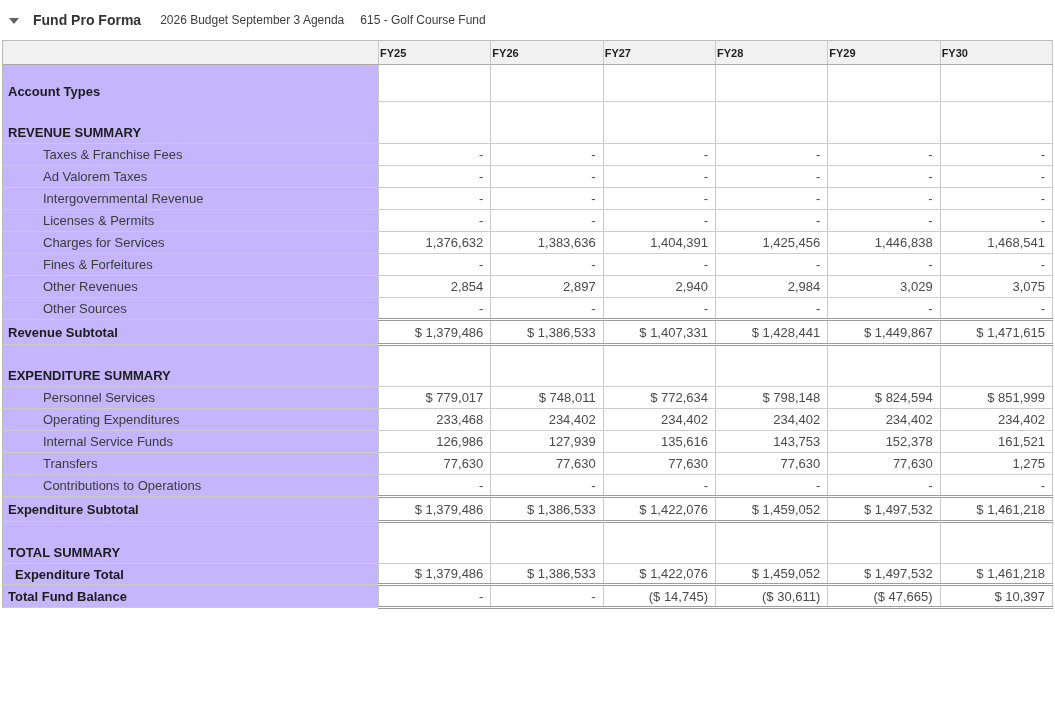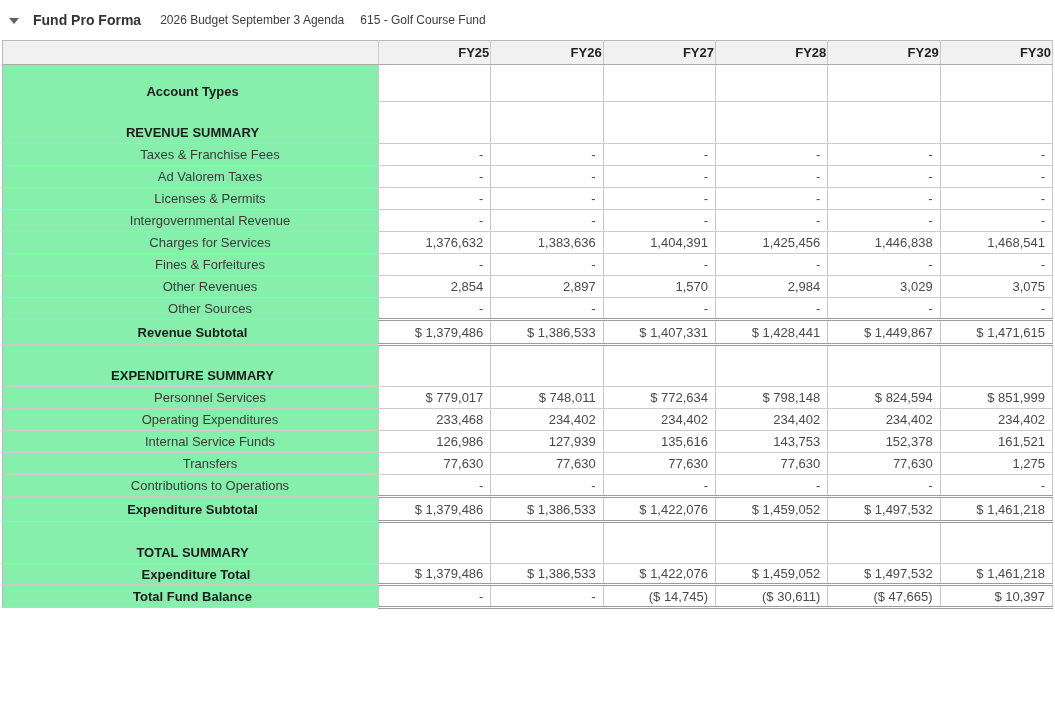--- a/index.html
+++ b/index.html
@@ -40,30 +40,30 @@
   col.c-label { width: 376px; }
 
   th, td { overflow: hidden; white-space: nowrap; }
 
   thead th {
     height: 24px;
     background: #f1f1f1;
     border-right: 1px solid #c9c9c9;
     border-bottom: 1px solid #ababab;
     font-weight: bold; color: #1f1f1f;
-    text-align: right; font-size: 13px;
+    text-align: left; font-size: 11px;
   }
 
   td.label {
-    background: #86efac;
+    background: #c4b5fd;
     border-right: 1px solid #c9c9c9;
     border-bottom: 1px solid #cccccc;
     color: #3b3b3b;
     padding-left: 5px;
-    text-align: center;
+    text-align: left;
   }
   td.val {
     background: #ffffff;
     border-right: 1px solid #c9c9c9;
     border-bottom: 1px solid #cccccc;
     color: #4a4a4a;
     text-align: right;
     padding-right: 7px;
   }
 
@@ -155,30 +155,30 @@
         <tr class="r-data">
           <td class="label">Ad Valorem Taxes</td>
           <td class="val">-</td>
           <td class="val">-</td>
           <td class="val">-</td>
           <td class="val">-</td>
           <td class="val">-</td>
           <td class="val">-</td>
         </tr>
         <tr class="r-data">
+          <td class="label">Intergovernmental Revenue</td>
+          <td class="val">-</td>
+          <td class="val">-</td>
+          <td class="val">-</td>
+          <td class="val">-</td>
+          <td class="val">-</td>
+          <td class="val">-</td>
+        </tr>
+        <tr class="r-data">
           <td class="label">Licenses &amp; Permits</td>
-          <td class="val">-</td>
-          <td class="val">-</td>
-          <td class="val">-</td>
-          <td class="val">-</td>
-          <td class="val">-</td>
-          <td class="val">-</td>
-        </tr>
-        <tr class="r-data">
-          <td class="label">Intergovernmental Revenue</td>
           <td class="val">-</td>
           <td class="val">-</td>
           <td class="val">-</td>
           <td class="val">-</td>
           <td class="val">-</td>
           <td class="val">-</td>
         </tr>
         <tr class="r-data">
           <td class="label">Charges for Services</td>
           <td class="val">1,376,632</td>
@@ -194,21 +194,21 @@
           <td class="val">-</td>
           <td class="val">-</td>
           <td class="val">-</td>
           <td class="val">-</td>
           <td class="val">-</td>
         </tr>
         <tr class="r-data">
           <td class="label">Other Revenues</td>
           <td class="val">2,854</td>
           <td class="val">2,897</td>
-          <td class="val">1,570</td>
+          <td class="val">2,940</td>
           <td class="val">2,984</td>
           <td class="val">3,029</td>
           <td class="val">3,075</td>
         </tr>
         <tr class="r-data">
           <td class="label">Other Sources</td>
           <td class="val">-</td>
           <td class="val">-</td>
           <td class="val">-</td>
           <td class="val">-</td>

